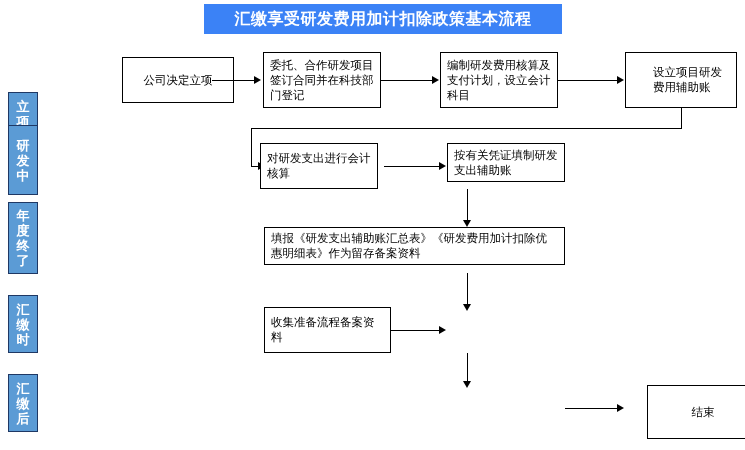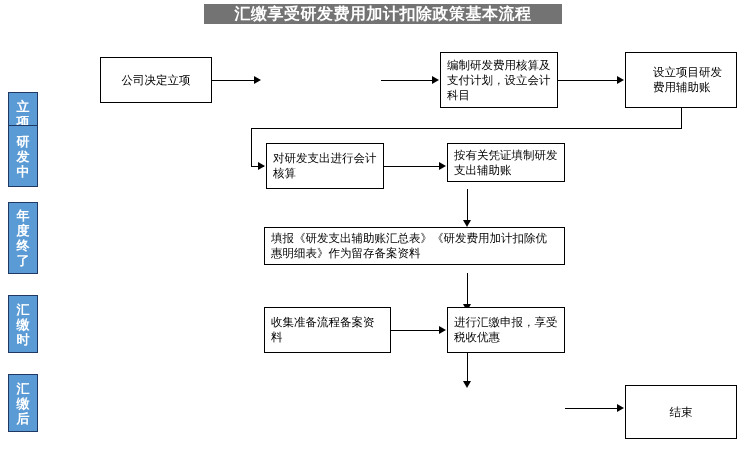--- a/index.html
+++ b/index.html
@@ -17,22 +17,22 @@
     background: #ffffff;
     overflow: hidden;
   }
 
   
   .title-banner {
     position: absolute;
     left: 204px;
     top: 4px;
     width: 358px;
-    height: 20px;
-    background: #737373;
+    height: 30px;
+    background: #3b82f6;
     color: #ffffff;
     font-size: 16px;
     font-weight: bold;
     letter-spacing: 0.5px;
     display: flex;
     align-items: center;
     justify-content: center;
     box-sizing: border-box;
     white-space: nowrap;
   }
@@ -72,20 +72,21 @@
     line-height: 15px;
     color: #000000;
     padding: 4px 6px;
     display: flex;
     align-items: center;
     overflow: hidden;
   }
   .node.center {
     justify-content: center;
     text-align: center;
+    margin-left: 22px;
   }
   .node > span { display: block; width: 100%; }
 
   
   .hline {
     position: absolute;
     height: 0;
     border-top: 1.3px solid #000000;
   }
   .vline {
@@ -111,37 +112,40 @@
 </head>
 <body>
 
 <div id="canvas">
 
   <div class="title-banner">汇缴享受研发费用加计扣除政策基本流程</div>
 
   <div class="phase-tab" style="top:48px;height:58px;margin-top:44px;">
     <span>立项时</span>
   </div>
-  <div class="phase-tab" style="top:125px;height:62px;">
+  <div class="phase-tab" style="top:125px;height:70px;">
     <span>研发中</span>
   </div>
   <div class="phase-tab" style="top:202px;height:72px;">
     <span>年度终了</span>
   </div>
   <div class="phase-tab" style="top:295px;height:58px;justify-content:center;">
     <span>汇缴时</span>
   </div>
   <div class="phase-tab" style="top:374px;height:58px;">
     <span>汇缴后</span>
   </div>
 
   <div class="node center" style="left:100px;top:57px;width:112px;height:46px;">
     <span>公司决定立项</span>
   </div>
 
+  <div class="node" style="left:263px;top:52px;width:118px;height:56px;">
+    <span>委托、合作研发项目签订合同并在科技部门登记</span>
+  </div>
 
   <div class="node" style="left:440px;top:52px;width:118px;height:56px;">
     <span>编制研发费用核算及支付计划，设立会计科目</span>
   </div>
 
   <div class="node" style="left:625px;top:52px;width:112px;height:56px;padding-left:27px;">
     <span>设立项目研发费用辅助账</span>
   </div>
 
   <div class="hline" style="left:212px;top:80px;width:42px;"></div>
@@ -152,21 +156,21 @@
 
   <div class="hline" style="left:558px;top:80px;width:59px;"></div>
   <div class="arrow-r" style="left:617px;top:76px;"></div>
 
   <div class="vline" style="left:681px;top:108px;height:21px;"></div>
   <div class="hline" style="left:251px;top:128px;width:431px;"></div>
   <div class="vline" style="left:251px;top:128px;height:38px;"></div>
   <div class="hline" style="left:251px;top:166px;width:13px;"></div>
   <div class="arrow-r" style="left:258px;top:162px;"></div>
 
-  <div class="node" style="left:266px;top:143px;width:118px;height:46px;justify-content:center;">
+  <div class="node" style="left:260px;top:143px;width:118px;height:46px;justify-content:center;">
     <span>对研发支出进行会计核算</span>
   </div>
 
   <div class="node" style="left:447px;top:143px;width:118px;height:39px;">
     <span>按有关凭证填制研发支出辅助账</span>
   </div>
 
   <div class="hline" style="left:384px;top:166px;width:55px;"></div>
   <div class="arrow-r" style="left:439px;top:162px;"></div>
 
@@ -177,23 +181,20 @@
     <span>填报《研发支出辅助账汇总表》《研发费用加计扣除优惠明细表》作为留存备案资料</span>
   </div>
 
   <div class="vline" style="left:467px;top:273px;height:31px;"></div>
   <div class="arrow-d" style="left:463px;top:304px;"></div>
 
   <div class="node" style="left:264px;top:307px;width:127px;height:46px;">
     <span>收集准备流程备案资料</span>
   </div>
 
-  <div class="node" style="left:447px;top:307px;width:118px;height:46px;">
-    <span>进行汇缴申报，享受税收优惠</span>
-  </div>
 
   <div class="hline" style="left:391px;top:330px;width:48px;"></div>
   <div class="arrow-r" style="left:439px;top:326px;"></div>
 
   <div class="vline" style="left:467px;top:353px;height:28px;"></div>
   <div class="arrow-d" style="left:463px;top:381px;"></div>
 
 
   <div class="node center" style="left:625px;top:385px;width:112px;height:54px;">
     <span>结束</span>

